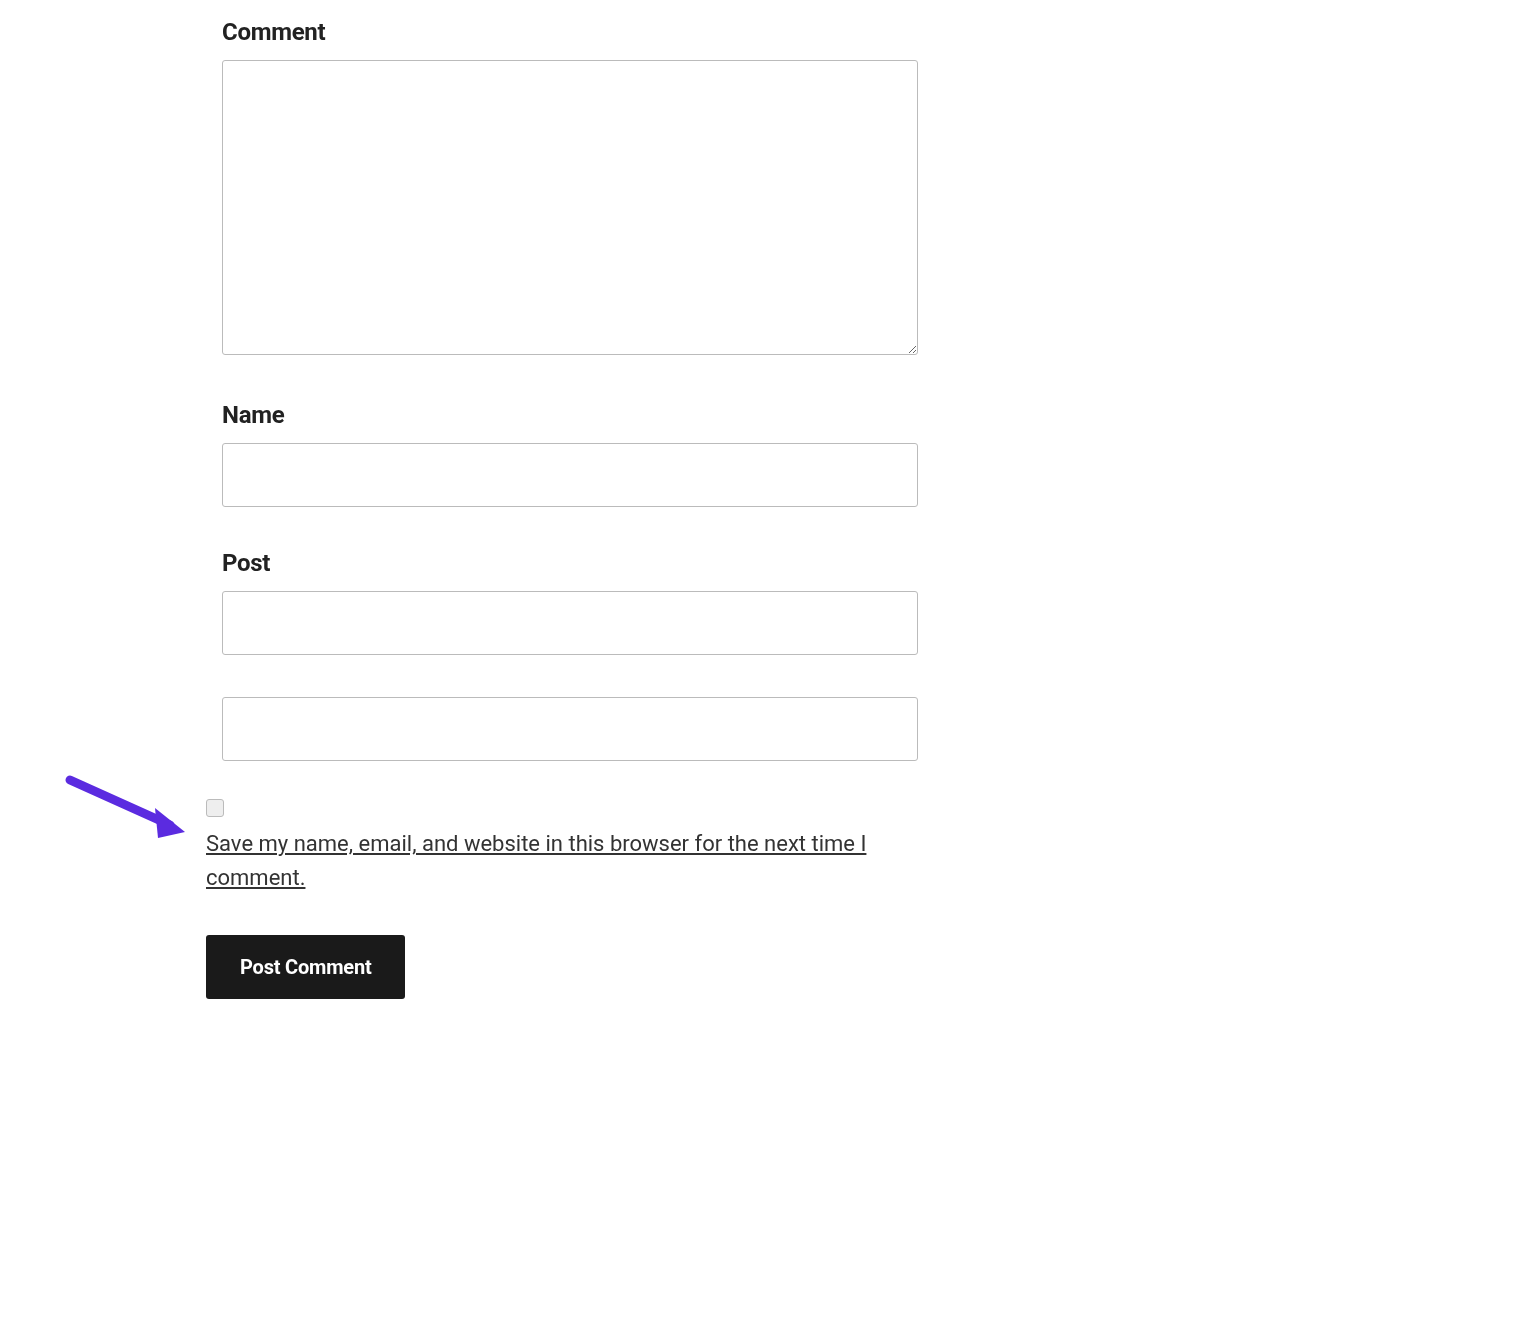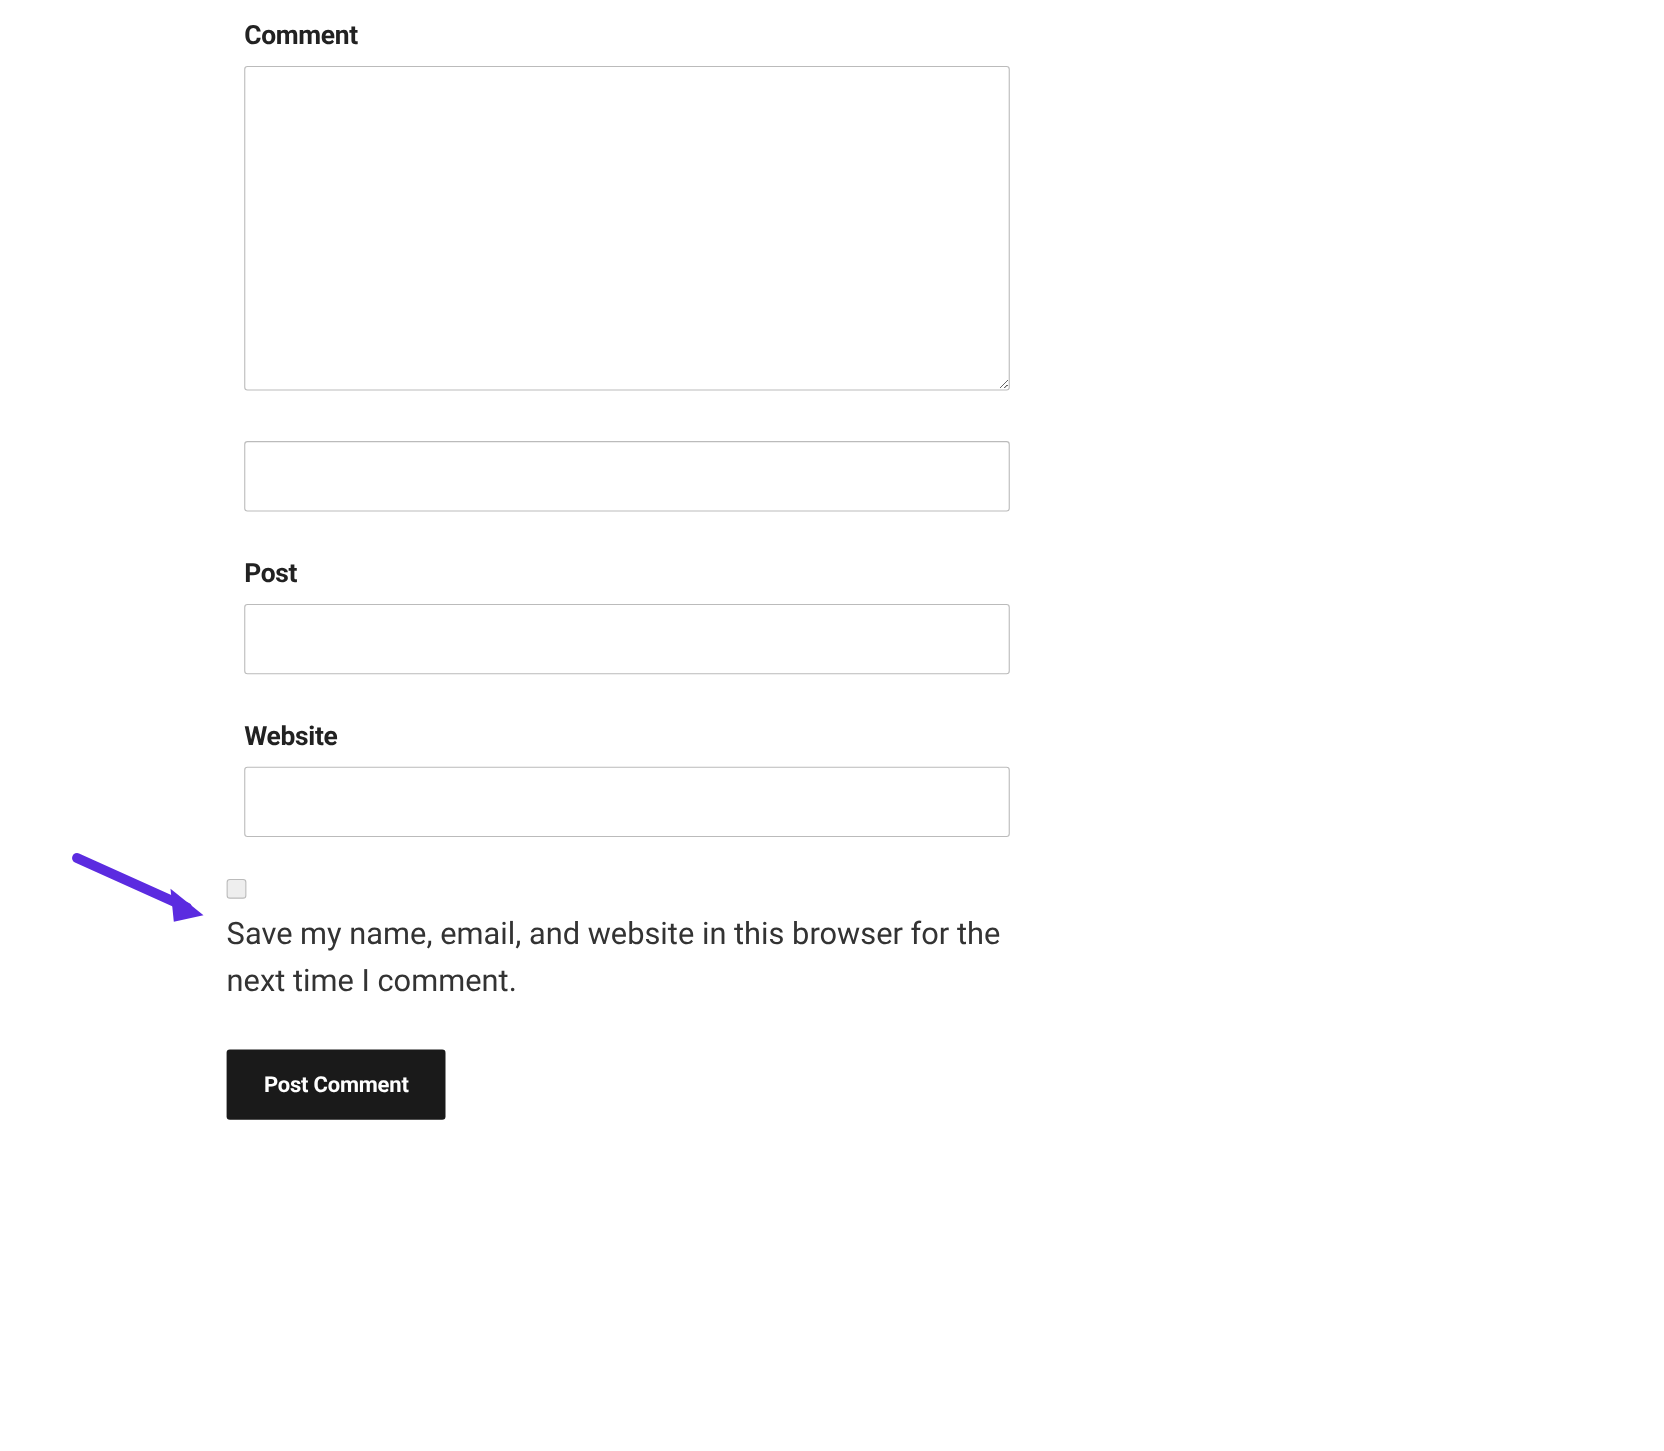--- a/index.html
+++ b/index.html
@@ -64,24 +64,25 @@
       border-radius: 3px;
       background: #eeeeee;
       appearance: none;
       -webkit-appearance: none;
       cursor: pointer;
       display: block;
       margin-bottom: 10px;
     }
     .checkbox-label {
       display: block;
-      font-size: 28px;
+      font-size: 22px;
       color: #333333;
       line-height: 1.55;
       font-weight: 400;
+      text-decoration: underline;
     }
     .submit-row {
       display: flex;
       justify-content: flex-start;
       margin-top: 40px;
     }
     .submit-button {
       background: #1a1a1a;
       color: #ffffff;
       border: none;
@@ -104,30 +105,30 @@
 <body>
 
 <div class="form-container">
 
   <div class="form-group">
     <label class="form-label">Comment</label>
     <textarea class="textarea-input" value="" style=""></textarea>
   </div>
 
   <div class="form-group">
+    <label class="form-label">Name</label>
     <input type="text" class="text-input" value="" style="">
   </div>
 
   <div class="form-group">
     <label class="form-label">Post</label>
     <input type="text" class="text-input" value="" style="">
   </div>
 
   <div class="form-group" style="margin-bottom:0;">
-    <label class="form-label">Website</label>
     <input type="text" class="text-input" value="" style="">
   </div>
 
   <div class="checkbox-group">
     <input type="checkbox" class="checkbox-input" style="">
     <label class="checkbox-label">Save my name, email, and website in this browser for the next time I comment.</label>
   </div>
 
   <div class="submit-row">
     <button class="submit-button">Post Comment</button>

